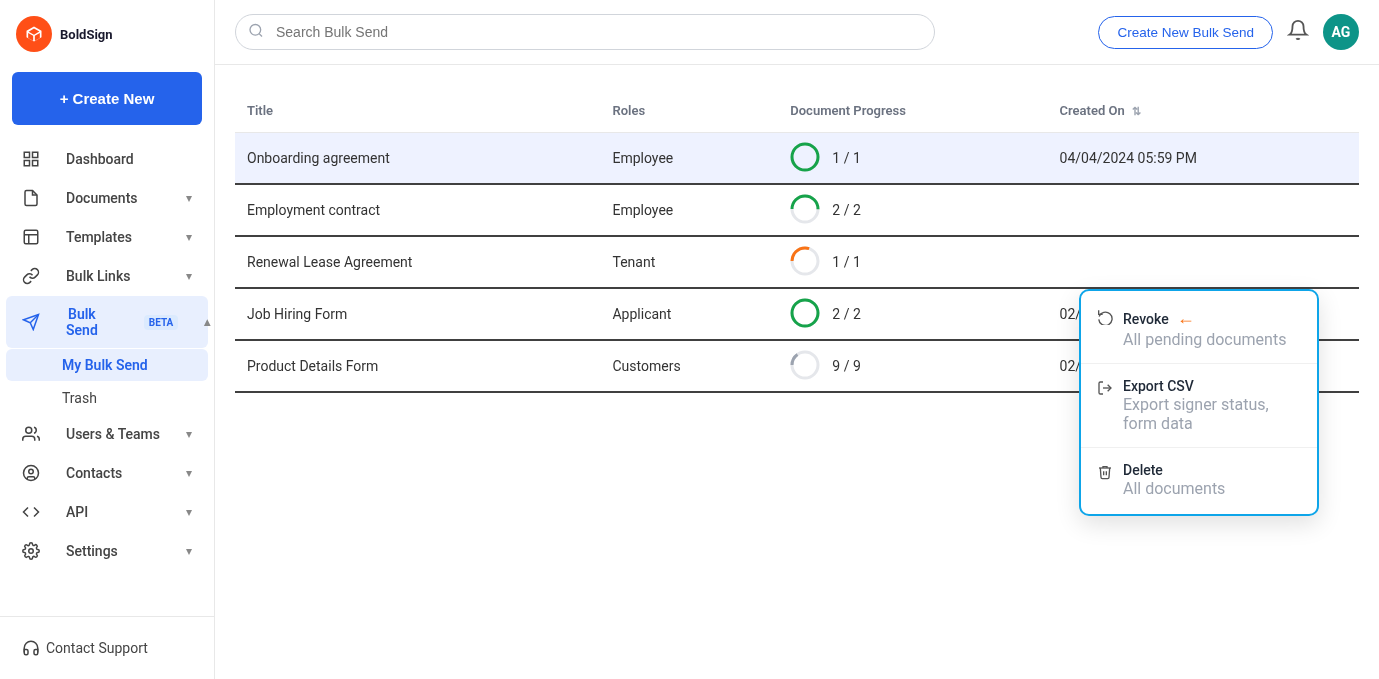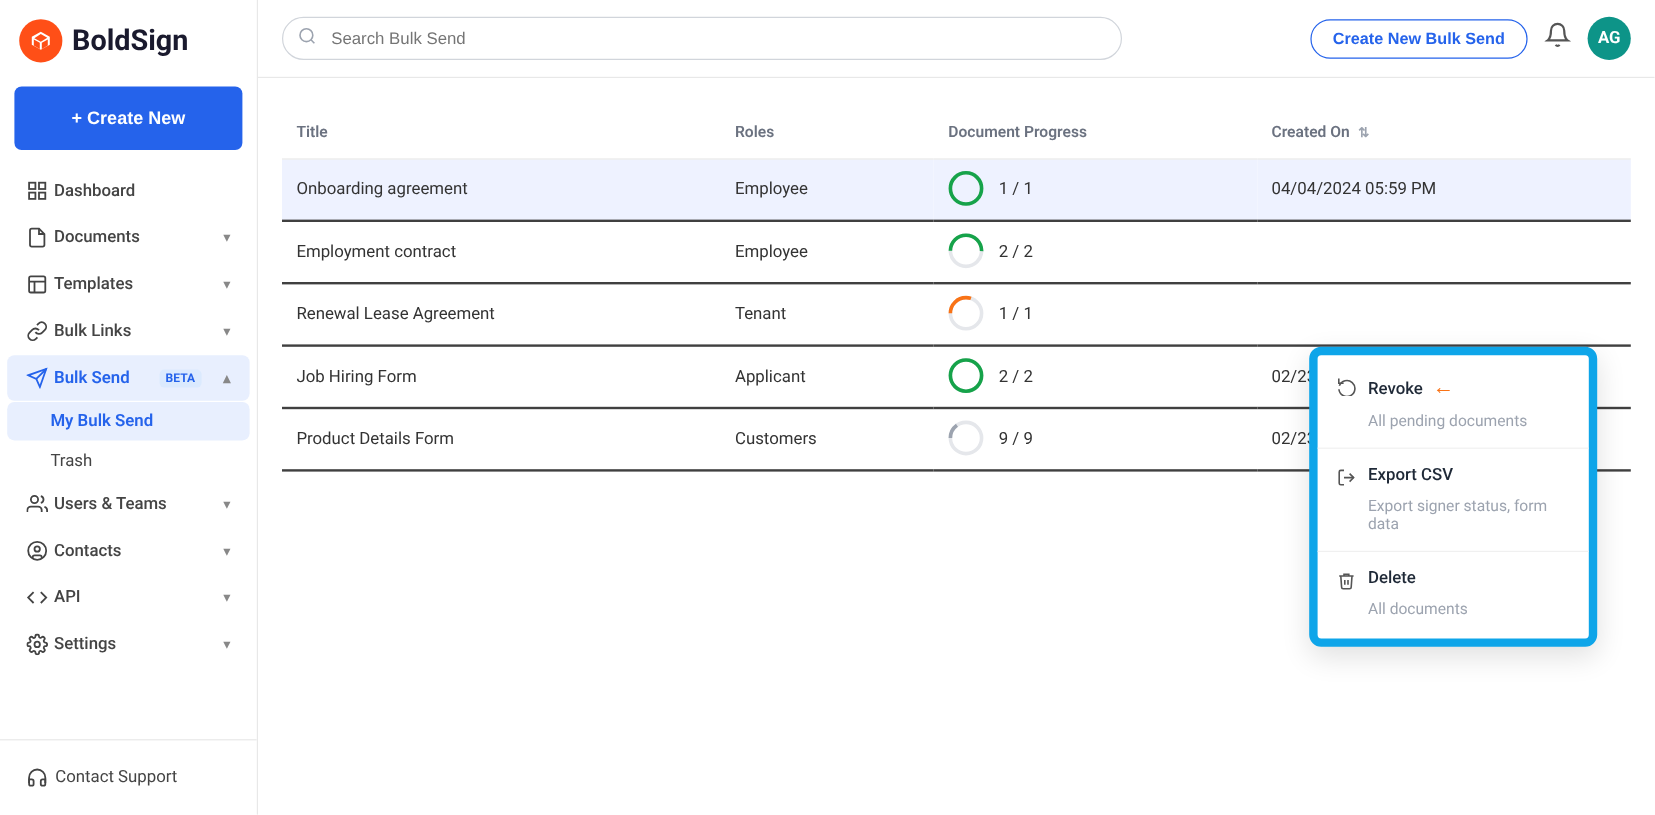--- a/index.html
+++ b/index.html
@@ -3,63 +3,63 @@
   <meta charset="utf-8">
   <style>
     * { box-sizing: border-box; margin: 0; padding: 0; }
     body { font-family: -apple-system, BlinkMacSystemFont, 'Segoe UI', Roboto, sans-serif; display: flex; height: 100vh; overflow: hidden; background: #fff; font-size: 14px; color: #333; }
 
     
     .sidebar { width: 215px; min-width: 215px; background: #fff; border-right: 1px solid #e8e8e8; display: flex; flex-direction: column; height: 100vh; overflow-y: auto; }
     .sidebar-logo { display: flex; align-items: center; gap: 8px; padding: 16px 16px 12px 16px; }
     .logo-icon { width: 36px; height: 36px; background: #ff4f17; border-radius: 50%; display: flex; align-items: center; justify-content: center; }
     .logo-icon svg { width: 20px; height: 20px; fill: #fff; }
-    .logo-text { font-size: 24px; font-weight: 700; color: #1a1a2e; }
+    .logo-text { font-size: 13px; font-weight: 700; color: #1a1a2e; }
     .create-btn { margin: 8px 12px 12px 12px; background: #2563eb; color: #fff; border: none; border-radius: 6px; padding: 18px 0; font-size: 15px; font-weight: 600; cursor: pointer; display: flex; align-items: center; justify-content: center; gap: 6px; }
-    .nav-item { display: flex; align-items: center; gap: 5px; padding: 10px 16px; cursor: pointer; color: #444; font-size: 14px; font-weight: 500; border-radius: 6px; margin: 1px 6px; text-align: center; }
+    .nav-item { display: flex; align-items: center; gap: 26px; padding: 10px 16px; cursor: pointer; color: #444; font-size: 14px; font-weight: 500; border-radius: 6px; margin: 1px 6px; text-align: center; }
     .nav-item.active { background: #e8effe; color: #2563eb; font-weight: 600; }
     .nav-item svg { width: 18px; height: 18px; flex-shrink: 0; }
     .nav-item .chevron { margin-left: auto; font-size: 12px; color: #888; }
     .nav-section { margin-top: 2px; }
-    .sub-item { padding: 8px 16px 8px 36px; cursor: pointer; color: #444; font-size: 14px; border-radius: 6px; margin: 1px 6px; }
+    .sub-item { padding: 8px 16px 8px 56px; cursor: pointer; color: #444; font-size: 14px; border-radius: 6px; margin: 1px 6px; }
     .sub-item.active { color: #2563eb; font-weight: 600; background: #e8effe; }
     .beta-badge { background: #dbeafe; color: #2563eb; font-size: 10px; font-weight: 700; padding: 2px 5px; border-radius: 4px; margin-left: 20px; }
     .sidebar-bottom { margin-top: auto; padding: 12px 6px; border-top: 1px solid #e8e8e8; }
     .contact-support { display: flex; align-items: center; gap: 6px; padding: 10px 16px; cursor: pointer; color: #444; font-size: 14px; }
 
     
     .main { flex: 1; display: flex; flex-direction: column; overflow: hidden; gap: 24px; }
     .topbar { display: flex; align-items: center; gap: 12px; padding: 14px 20px; border-bottom: 1px solid #e8e8e8; background: #fff; }
     .search-wrap { flex: 1; max-width: 700px; position: relative; }
     .search-wrap input { width: 100%; padding: 9px 16px 9px 40px; border: 1.5px solid #d1d5db; border-radius: 24px; font-size: 14px; outline: none; color: #555; background: #fff; }
     .search-icon { position: absolute; left: 13px; top: 50%; transform: translateY(-50%); color: #9ca3af; }
     .topbar-right { display: flex; align-items: center; gap: 14px; margin-left: auto; }
-    .create-bulk-btn { border: 1.5px solid #2563eb; color: #2563eb; background: #fff; border-radius: 20px; padding: 8px 18px; font-size: 13.5px; font-weight: 700; cursor: pointer; white-space: nowrap; }
+    .create-bulk-btn { border: 1.5px solid #2563eb; color: #2563eb; background: #fff; border-radius: 20px; padding: 8px 18px; font-size: 13.5px; font-weight: 400; cursor: pointer; white-space: nowrap; }
     .bell-btn { background: none; border: none; cursor: pointer; color: #555; font-size: 20px; }
     .avatar { width: 36px; height: 36px; border-radius: 50%; background: #0d9488; color: #fff; display: flex; align-items: center; justify-content: center; font-size: 14px; font-weight: 700; cursor: pointer; }
 
     
     .table-container { flex: 1; overflow-y: auto; padding: 0 20px 20px 20px; position: relative; }
     .table { width: 100%; border-collapse: collapse; }
     .table th { text-align: left; padding: 14px 12px; color: #6b7280; font-weight: 600; font-size: 13px; border-bottom: 1px solid #e8e8e8; background: #fff; position: sticky; top: 0; z-index: 1; }
     .table th .sort-icon { margin-left: 4px; font-size: 11px; color: #9ca3af; }
     .table td { padding: 9px 12px; border-bottom: 2px solid #404040; vertical-align: middle; font-size: 14px; }
     .table tr.highlighted td { background: #eef2ff; }
     .progress-cell { display: flex; align-items: center; gap: 10px; }
     .progress-ring { position: relative; width: 32px; height: 32px; }
     .progress-ring svg { transform: rotate(-90deg); }
     .progress-text-col { font-size: 14px; color: #333; }
 
     
-    .context-menu { position: absolute; right: 48px; top: 200px; background: #fff; border: 7px solid #0ea5e9; border-radius: 10px; box-shadow: 0 8px 24px rgba(0,0,0,0.12); z-index: 100; width: 240px; padding: 6px 0; }
+    .context-menu { position: absolute; right: 60px; top: 200px; background: #fff; border: 2px solid #0ea5e9; border-radius: 10px; box-shadow: 0 8px 24px rgba(0,0,0,0.12); z-index: 100; width: 240px; padding: 6px 0; }
     .ctx-item { display: flex; align-items: flex-start; gap: 10px; padding: 10px 16px; cursor: pointer; }
     .ctx-item-icon { margin-top: 2px; color: #555; font-size: 16px; flex-shrink: 0; }
     .ctx-item-content { display: flex; flex-direction: column; }
     .ctx-item-label { font-size: 14px; font-weight: 500; color: #1f2937; }
-    .ctx-item-desc { font-size: 13px; color: #9ca3af; margin-top: 11px; }
+    .ctx-item-desc { font-size: 16px; color: #9ca3af; margin-top: 1px; }
     .ctx-divider { border: none; border-top: 1px solid #f0f0f0; margin: 4px 0; }
   </style>
 </head>
 <body>
 
 <nav class="sidebar">
   <div class="sidebar-logo">
     <div class="logo-icon">
       <svg viewBox="0 0 24 24">
           <path d="M12 3L3 8v8l9 5 9-5V8L12 3zm0 2.3l6.5 3.6L12 12.9 5.5 9.4 12 5.3zM5 10.7l6 3.3v6.1L5 16.8v-6.1zm8 9.4v-6.1l6-3.3v6.1l-6 3.3z"></path>

